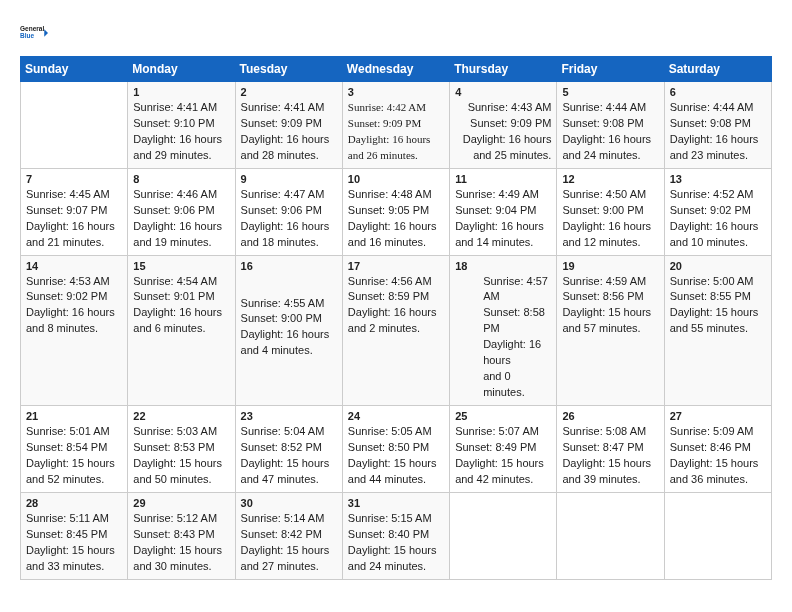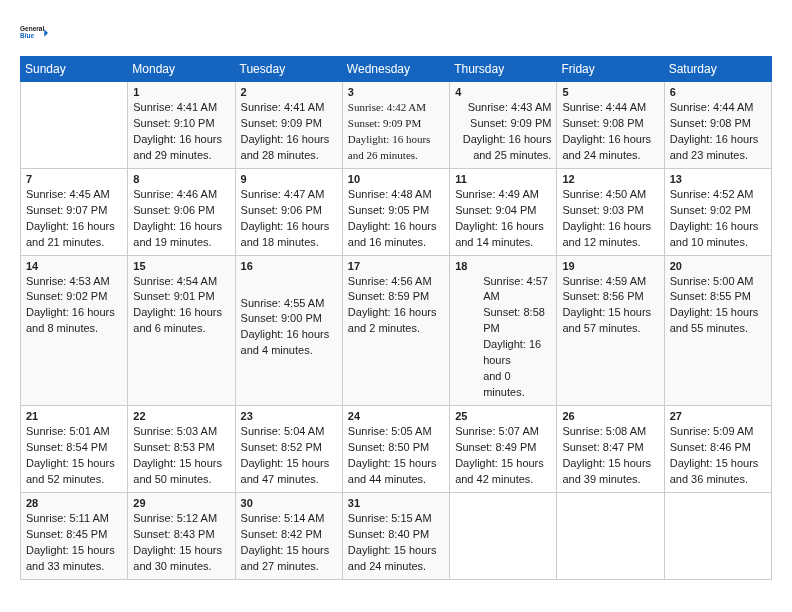--- a/index.html
+++ b/index.html
@@ -45,21 +45,21 @@
     }
     table {
       width: 100%;
       border-collapse: collapse;
       table-layout: fixed;
     }
     thead tr th {
       background: #1565c0;
       color: #fff;
       font-size: 12px;
-      font-weight: normal;
+      font-weight: bold;
       padding: 5px 4px;
       text-align: left;
       border: 1px solid #1565c0;
     }
     tbody tr td {
       border: 1px solid #ccc;
       vertical-align: top;
       padding: 4px 5px;
       font-size: 9.5px;
       color: #222;
@@ -192,21 +192,21 @@
           <td>
             <span class="day-num">11</span>
             <div class="day-info" style="white-space: pre-line;">Sunrise: 4:49 AM
 Sunset: 9:04 PM
 Daylight: 16 hours
 and 14 minutes.</div>
           </td>
           <td>
             <span class="day-num">12</span>
             <div class="day-info" style="white-space: pre-line;">Sunrise: 4:50 AM
-Sunset: 9:03 PM
+Sunset: 9:00 PM
 Daylight: 16 hours
 and 12 minutes.</div>
           </td>
           <td>
             <span class="day-num">13</span>
             <div class="day-info" style="white-space: pre-line;">Sunrise: 4:52 AM
 Sunset: 9:02 PM
 Daylight: 16 hours
 and 10 minutes.</div>
           </td>

